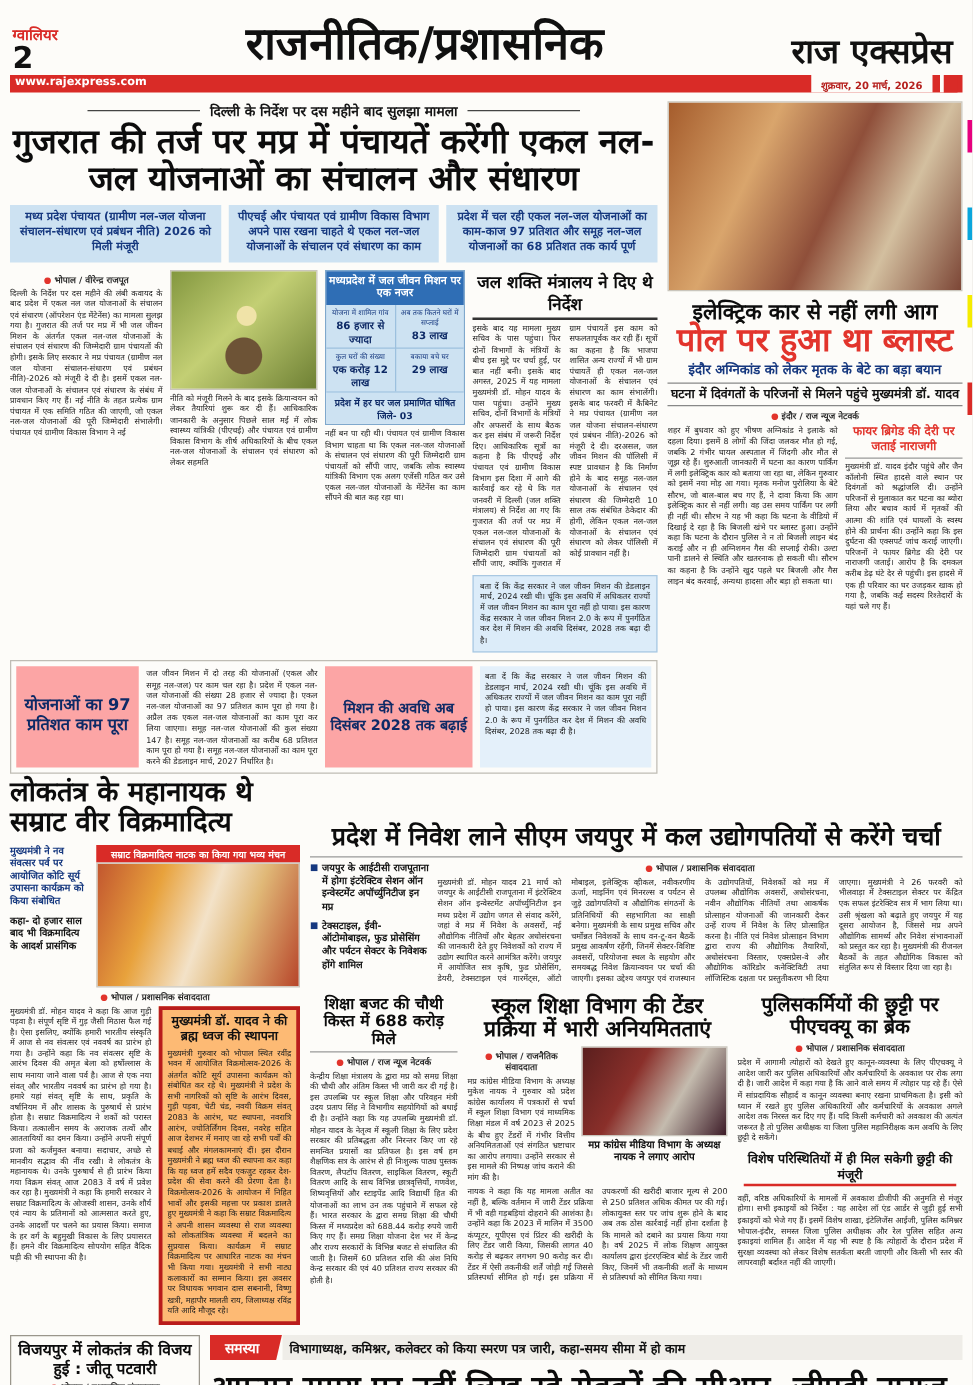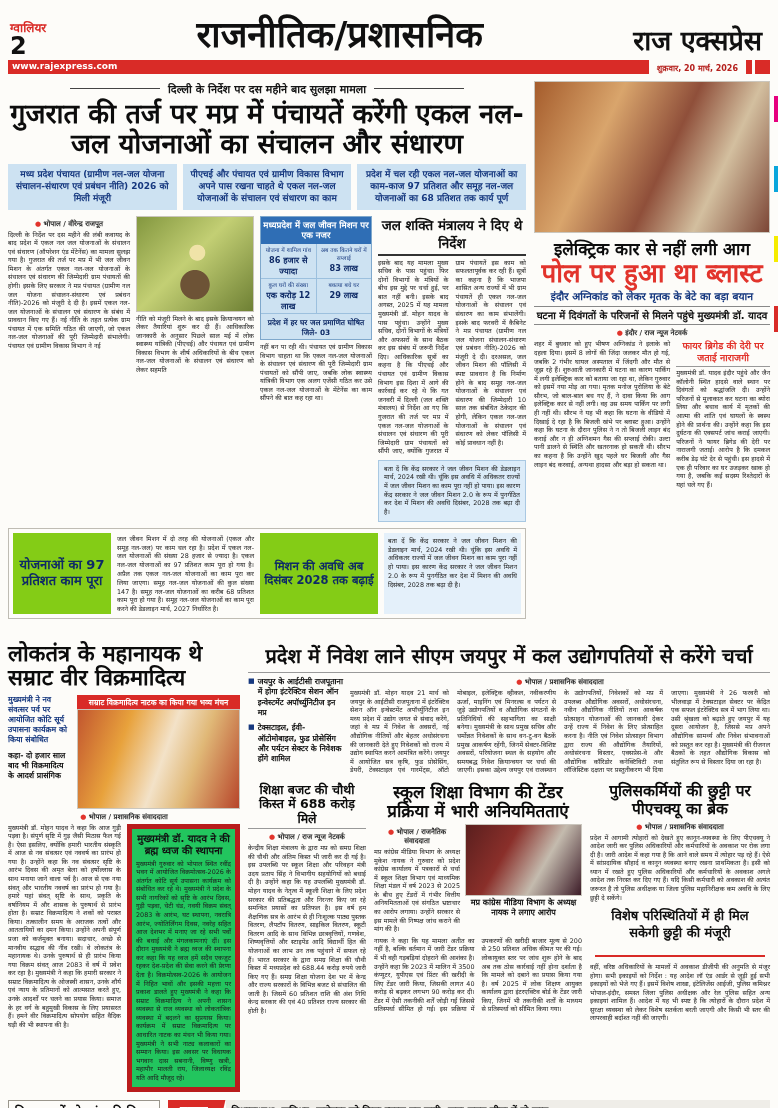--- a/index.html
+++ b/index.html
@@ -40,50 +40,50 @@
   .infobox-title { background:#2f6eb5; color:#fff; font-weight:bold; font-size:8.6px; text-align:center; padding:3px 2px; line-height:1.25; }
   .info-grid { display:grid; grid-template-columns:1fr 1fr; gap:1px; background:#9cc0de; }
   .info-cell { background:#cde2f2; text-align:center; padding:2px; }
   .info-cell .lbl { font-size:5.8px; color:#16387f; }
   .info-cell .val { font-size:8.2px; font-weight:bold; color:#0e2a66; }
   .info-foot { background:#cde2f2; border-top:1px solid #9cc0de; text-align:center; font-weight:bold; color:#0e2a66; font-size:7.4px; padding:2.5px; }
   .sub-head { font-size:13.5px; font-weight:bold; text-align:center; color:#0d0d0d; border-bottom:2px solid #333; padding-bottom:2px; margin-bottom:3px; }
   .two-col { column-count:2; column-gap:7px; }
   .note-box { background:#dcecf9; border:1px solid #a9c8e2; padding:4px 5px; margin-top:4px; font-size:6.4px; line-height:1.35; color:#1d1d1d; text-align:justify; }
   .lead-strip { display:grid; grid-template-columns:98px 1fr 118px 1fr; gap:6px; border:1px solid #bfbcb4; padding:4px; margin-top:6px; }
-  .strip-box { background:#84cc16; color:#0e2a66; font-weight:bold; font-size:13px; line-height:1.25; display:flex; align-items:center; justify-content:center; text-align:center; padding:4px; }
+  .strip-box { background:#fca5a5; color:#0e2a66; font-weight:bold; font-size:13px; line-height:1.25; display:flex; align-items:center; justify-content:center; text-align:center; padding:4px; }
   .strip-box.small { font-size:11.5px; }
   .strip-text { font-size:6.4px; line-height:1.38; text-align:justify; color:#1d1d1d; padding-top:2px; }
   .strip-text.blue { background:#e4f0fa; padding:4px; }
 
   
   .fire { width:236px; }
   .fire-photo { height:152px; background:linear-gradient(115deg,#a55c2c,#d9a56c 30%,#8f4f3a 55%,#d3bf9f 75%,#7c4636); }
   .fire-h1 { font-size:17px; font-weight:bold; text-align:center; color:#0d0d0d; margin-top:4px; }
   .fire-h2 { font-size:26px; font-weight:bold; text-align:center; color:#e2342c; line-height:1.05; }
   .fire-d1 { font-size:10.5px; font-weight:bold; text-align:center; color:#16387f; margin-top:3px; line-height:1.25; }
   .fire-d2 { font-size:10px; font-weight:bold; text-align:center; color:#111; border-top:1px solid #888; border-bottom:1px solid #888; padding:2px 0; margin-top:3px; line-height:1.3; }
   .fire-cols { display:flex; gap:6px; margin-top:2px; }
   .fire-body { flex:1.45; }
   .fire-side { flex:1; }
   .fire-side-title { color:#e2342c; font-weight:bold; font-size:9.5px; text-align:center; line-height:1.25; margin-bottom:2px; }
 
   
-  .mid-band { display:flex; gap:8px; margin-top:23px; }
+  .mid-band { display:flex; gap:8px; margin-top:4px;align-items:center; }
   .vikram { width:232px; }
   .vik-h { font-size:22px; font-weight:bold; line-height:1.1; color:#0c0c0c; }
   .vik-row { display:flex; gap:5px; margin-top:4px; }
   .vik-deck { width:64px; }
   .vik-deck .d1 { color:#16387f; font-weight:bold; font-size:7.8px; line-height:1.3; }
   .vik-deck .d2 { color:#111; font-weight:bold; font-size:7.8px; line-height:1.3; margin-top:6px; }
   .vik-photo-wrap { flex:1; }
   .vik-caption { background:#d92b27; color:#fff; font-weight:bold; font-size:7.6px; text-align:center; padding:2px; }
   .vik-photo { height:100px; background:linear-gradient(110deg,#c2562f,#e8a23c 28%,#f3e2c8 52%,#e0b877 70%,#b7452a); border:1px solid #cac6bd; }
   .vik-cols { display:flex; gap:6px; margin-top:2px; }
-  .beige-box { background:#22c55e; border:5px solid #b91c1c; padding:4px; }
+  .beige-box { background:#fdba74; border:3px solid #b91c1c; padding:4px; }
   .beige-title { font-size:10px; font-weight:bold; text-align:center; color:#111; line-height:1.25; margin-bottom:2px; }
 
   .mid-right { flex:1; }
   .jaipur-h { font-size:20px; font-weight:bold; text-align:center; color:#0c0c0c; border-bottom:1px solid #999; padding-bottom:3px; }
   .jaipur-row { display:flex; gap:7px; margin-top:4px; }
   .jaipur-bullets { width:95px; }
   .jaipur-bullets .item { font-size:7.8px; font-weight:bold; line-height:1.32; margin-bottom:5px; color:#111; display:flex; gap:3px; }
   .sq { color:#16387f; font-size:7px; line-height:1.4; }
   .jaipur-body { flex:1; column-count:4; column-gap:8px; }
 
@@ -93,21 +93,21 @@
   .edu .story-h { font-size:12.5px; border-bottom:1px solid #999; padding-bottom:2px; }
   .tender { width:208px; }
   .tender .story-h { font-size:17px; }
   .tender-row { display:flex; gap:5px; margin-top:2px; }
   .tender-left { width:86px; }
   .tender-photo { height:72px; background:linear-gradient(120deg,#5a1f1e,#8a2f2a 35%,#c4bbae 65%,#3d1c28); border:1px solid #cac6bd; }
   .tender-caption { font-size:8px; font-weight:bold; text-align:center; line-height:1.25; margin-top:2px; color:#111; }
   .police { flex:1; }
   .police .story-h { font-size:15.5px; }
   .inset-box { margin:4px 2px; padding:2px 3px; }
-  .inset-title { font-weight:bold; font-size:13px; text-align:center; line-height:1.3; color:#111; border-bottom:2px solid #d92b27; padding-bottom:13px; }
+  .inset-title { font-weight:bold; font-size:10px; text-align:center; line-height:1.3; color:#111; border-bottom:2px solid #d92b27; padding-bottom:0; }
 
   
   .bottom-band { display:flex; gap:8px; margin-top:8px; }
   .vijay { width:152px; border:1px solid #9a9florida; border:1px solid #9a968c; padding:3px; }
   .vijay-h { font-size:12.5px; font-weight:bold; text-align:center; line-height:1.2; color:#0c0c0c; }
   .cr { flex:1; }
   .cr-strip { display:flex; align-items:stretch; }
   .cr-label { background:#d92b27; color:#fff; font-weight:bold; font-size:11px; padding:2px 18px 2px 12px; clip-path:polygon(0 0,100% 0,92% 100%,0 100%); }
   .cr-strip-text { flex:1; background:#efede8; font-weight:bold; font-size:10px; padding:3px 6px; color:#111; }
   .cr-h { font-size:25px; font-weight:bold; color:#0c0c0c; margin:3px 0 4px 0; }

